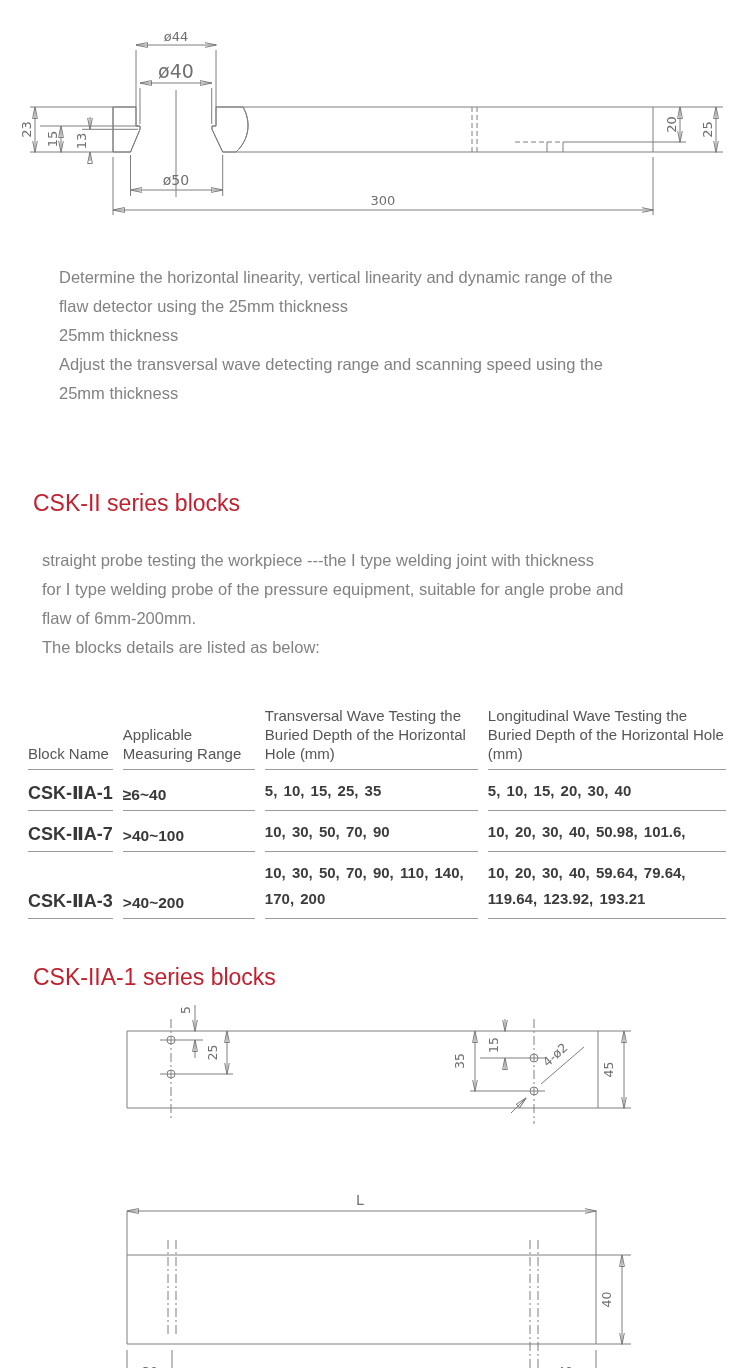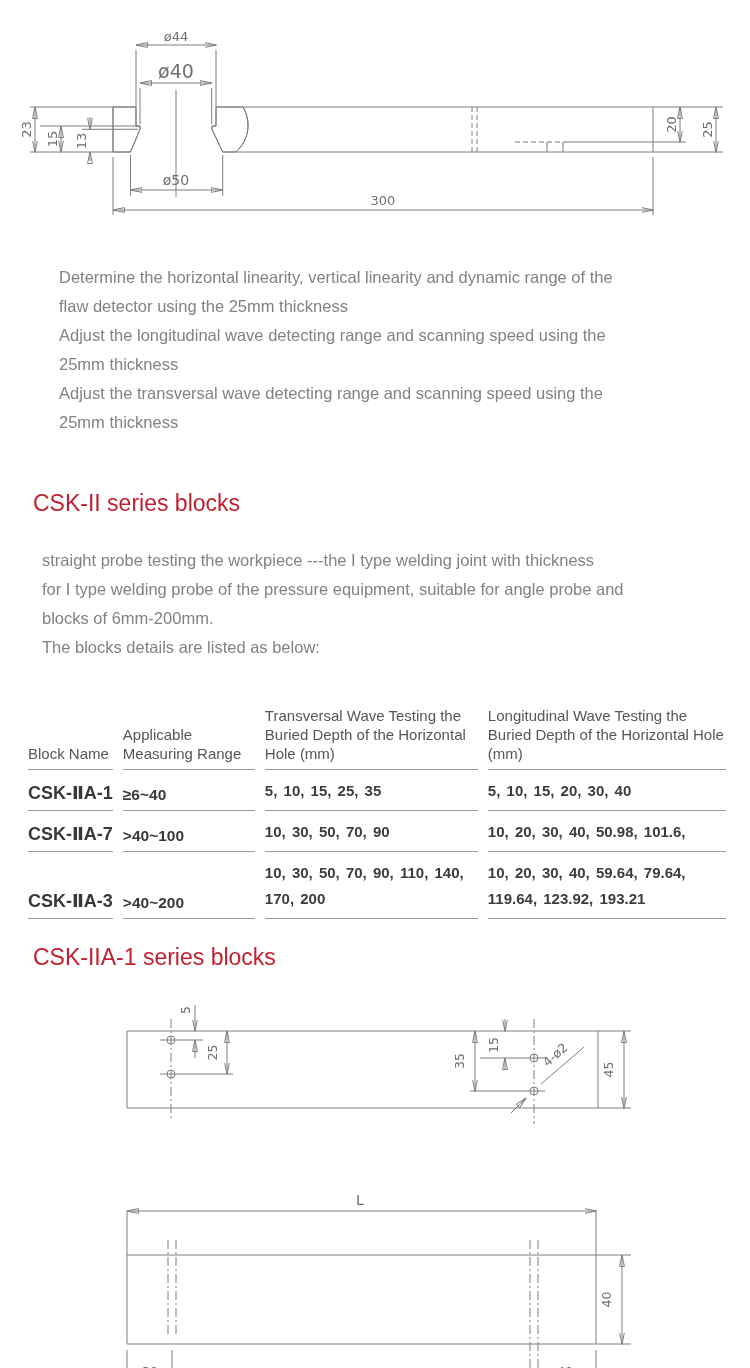--- a/index.html
+++ b/index.html
@@ -96,32 +96,31 @@
 
     <line class="thin" x1="113" y1="157" x2="113" y2="215"></line>
     <line class="thin" x1="653" y1="157" x2="653" y2="215"></line>
     <line x1="113" y1="210" x2="653" y2="210" marker-start="url(#arr1)" marker-end="url(#arr1)"></line>
     <text x="383" y="205" font-size="13" text-anchor="middle">300</text>
   </svg>
 
   <div class="para" style="left:59px;top:263px;">
     <div>Determine the horizontal linearity, vertical linearity and dynamic range of the</div>
     <div>flaw detector using the 25mm thickness</div>
-    <div>Adjust the longitudinal wave detecting range and scanning speed using the</div>
     <div>25mm thickness</div>
     <div>Adjust the transversal wave detecting range and scanning speed using the</div>
     <div>25mm thickness</div>
   </div>
 
   <div class="redhead" style="left:33px;top:490px;text-align:right;">CSK-II series blocks</div>
 
   <div class="para" style="left:42px;top:546px;">
     <div>straight probe testing the workpiece ---the I type welding joint with thickness</div>
     <div>for I type welding probe of the pressure equipment, suitable for angle probe and</div>
-    <div>blocks of 6mm-200mm.</div>
+    <div>flaw of 6mm-200mm.</div>
     <div>The blocks details are listed as below:</div>
   </div>
 
   <table id="blocktable">
     <colgroup>
         <col style="width:83px">
         <col style="width:132px">
         <col style="width:213px">
         <col style="width:238px">
       </colgroup>
@@ -146,21 +145,21 @@
     </tr>
     <tr>
       <td class="cname">CSK-ⅡA-3</td>
       <td class="crange">&gt;40~200</td>
       <td class="cvals">10, 30, 50, 70, 90, 110, 140, 170, 200</td>
       <td class="cvals">10, 20, 30, 40, 59.64, 79.64, 119.64, 123.92, 193.21</td>
     </tr>
   </tbody>
     </table>
 
-  <div class="redhead" style="left:33px;top:944px;">CSK-IIA-1 series blocks</div>
+  <div class="redhead" style="left:33px;top:964px;">CSK-IIA-1 series blocks</div>
 
   <svg class="dwg" style="top:995px;" width="750" height="140" viewBox="0 995 750 140">
     <defs>
       <marker id="arr2" viewBox="0 0 12 6" refX="11.5" refY="3" markerWidth="12" markerHeight="6" orient="auto-start-reverse">
           <path d="M12,3 L0,0.6 L0,5.4 Z" fill="#7e7e7e" stroke="none"></path>
         </marker>
     </defs>
 
     <path d="M127,1031 H598 V1108 H127 Z"></path>
 

